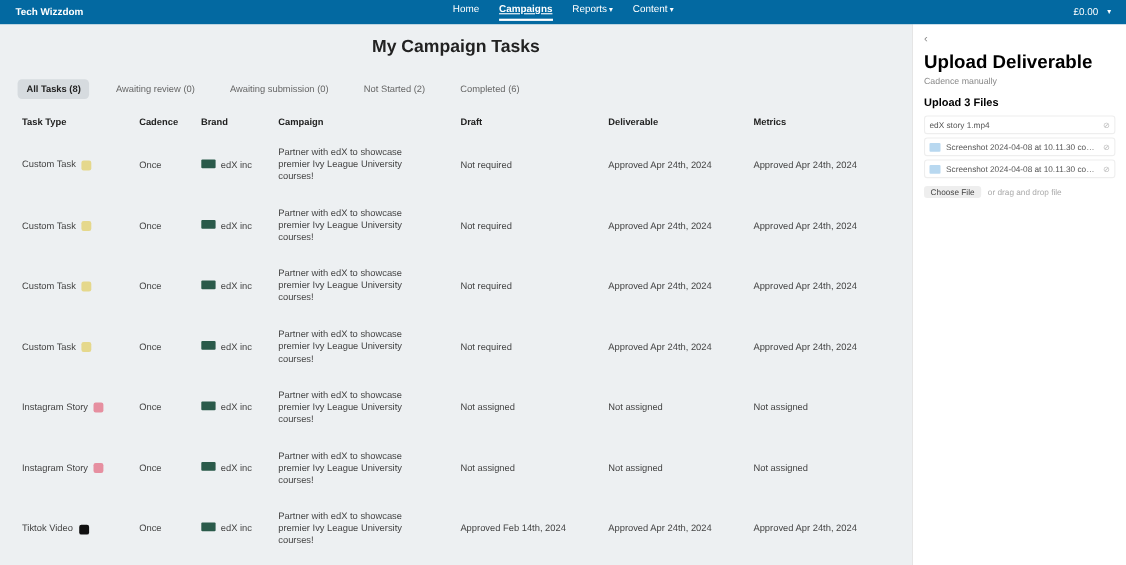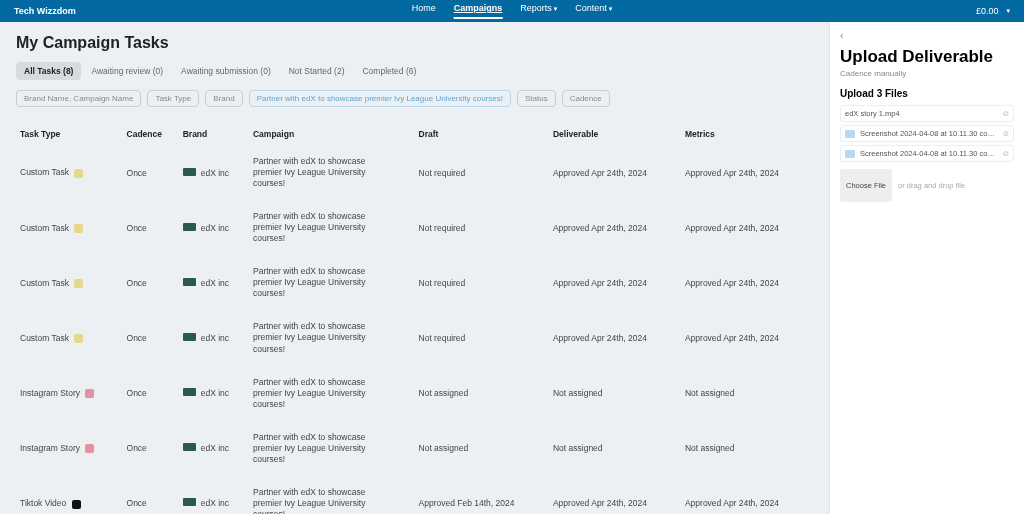--- a/index.html
+++ b/index.html
@@ -6,22 +6,22 @@
   body { font-family: -apple-system, BlinkMacSystemFont, "Segoe UI", Arial, sans-serif; background:#edf0f2; width:1024px; height:514px; overflow:hidden;}
   .topbar { background:#0369a1; height:22px; display:flex; align-items:center; color:#fff; font-size:9px; padding:0 14px; position:relative;}
   .topbar .brand { font-weight:600; }
   .topbar .nav { position:absolute; left:50%; transform:translateX(-50%); display:flex; gap:18px;}
   .topbar .nav span { padding-bottom:4px; cursor:pointer;}
   .topbar .nav .active { border-bottom:2px solid #fff; font-weight:600;text-decoration:underline;}
   .topbar .caret { font-size:7px; margin-left:2px;}
   .topbar .right { margin-left:auto; display:flex; align-items:center; gap:6px;}
   .main { display:flex; height:calc(100% - 22px);}
   .content { flex:1; padding:12px 16px; overflow:hidden;}
-  h1 { font-size:16px; font-weight:700; color:#222; margin-bottom:10px;}
-  .tabs { display:flex; gap:2px; margin-bottom:10px; font-size:8.5px; color:#666;}
+  h1 { font-size:16px; font-weight:700; color:#222; margin-bottom:20px;text-align:center;}
+  .tabs { display:flex; gap:16px; margin-bottom:10px; font-size:8.5px; color:#666;}
   .tabs .tab { padding:4px 8px; border-radius:4px; cursor:pointer;}
   .tabs .tab.active { background:#d6dbdf; color:#222; font-weight:600;}
   .filters { display:flex; gap:6px; font-size:8px; margin-bottom:16px;}
   .filters .chip { border:1px solid #ccc; border-radius:4px; padding:3px 7px; color:#888; background:#fff0;}
   .filters .chip.wide { min-width:110px;}
   .filters .chip.campaign { color:#5aa6d8; border-color:#b8d5ea; min-width:200px;}
   table { width:100%; border-collapse:collapse; font-size:8.5px;}
   thead th { text-align:left; font-weight:600; color:#222; padding:6px 4px;}
   tbody td { padding:11px 4px; color:#444; vertical-align:middle;}
   tbody tr { border-top:0; }
@@ -36,21 +36,21 @@
   .sidepanel { width:195px; background:#fff; border-left:1px solid #e5e5e5; padding:8px 10px; font-size:9px; display:flex; flex-direction:column;}
   .sidepanel .back { color:#888; font-size:10px; cursor:pointer; margin-bottom:6px;}
   .sidepanel h2 { font-size:17px; font-weight:700; margin-bottom:2px;}
   .sidepanel .sub { color:#888; font-size:8px; margin-bottom:10px;}
   .sidepanel h3 { font-size:10px; font-weight:700; margin-bottom:6px;}
   .file-row { display:flex; align-items:center; gap:5px; padding:3px 4px; font-size:7.5px; color:#555; border:1px solid #eee; border-radius:3px; margin-bottom:3px; position:relative;}
   .file-row .fname { flex:1; overflow:hidden; text-overflow:ellipsis; white-space:nowrap;}
   .file-row .del { color:#bbb; cursor:pointer;}
   .file-thumb { width:10px; height:8px; background:#b8d8f0; border-radius:1px; display:inline-block;}
   .choose-row { display:flex; align-items:center; gap:6px; margin-top:4px; font-size:7.5px;}
-  .choose-btn { background:#eee; border-radius:3px; padding:12px 6px; cursor:pointer; color:#444;}
+  .choose-btn { background:#eee; border-radius:3px; padding:1px 6px; cursor:pointer; color:#444;}
   .drag-hint { color:#aaa;}
 </style>
 </head>
 <body>
 
 <div class="topbar">
   <span class="brand">Tech Wizzdom</span>
   <div class="nav">
     <span>Home</span>
     <span class="active">Campaigns</span>
@@ -68,28 +68,20 @@
     <h1>My Campaign Tasks</h1>
 
     <div class="tabs" id="tabs">
         <span class="tab active">All Tasks (8)</span>
         <span class="tab">Awaiting review (0)</span>
         <span class="tab">Awaiting submission (0)</span>
         <span class="tab">Not Started (2)</span>
         <span class="tab">Completed (6)</span>
       </div>
 
-    <div class="filters">
-      <span class="chip wide" title="Brand Name, Campaign Name"><span>Brand Name, Campaign Name</span></span>
-      <span class="chip">Task Type</span>
-      <span class="chip">Brand</span>
-      <span class="chip campaign">Partner with edX to showcase premier Ivy League University courses!</span>
-      <span class="chip">Status</span>
-      <span class="chip">Cadence</span>
-    </div>
 
     <table>
       <thead>
           <tr>
         <th>Task Type</th>
         <th>Cadence</th>
         <th>Brand</th>
         <th>Campaign</th>
         <th>Draft</th>
         <th>Deliverable</th>

